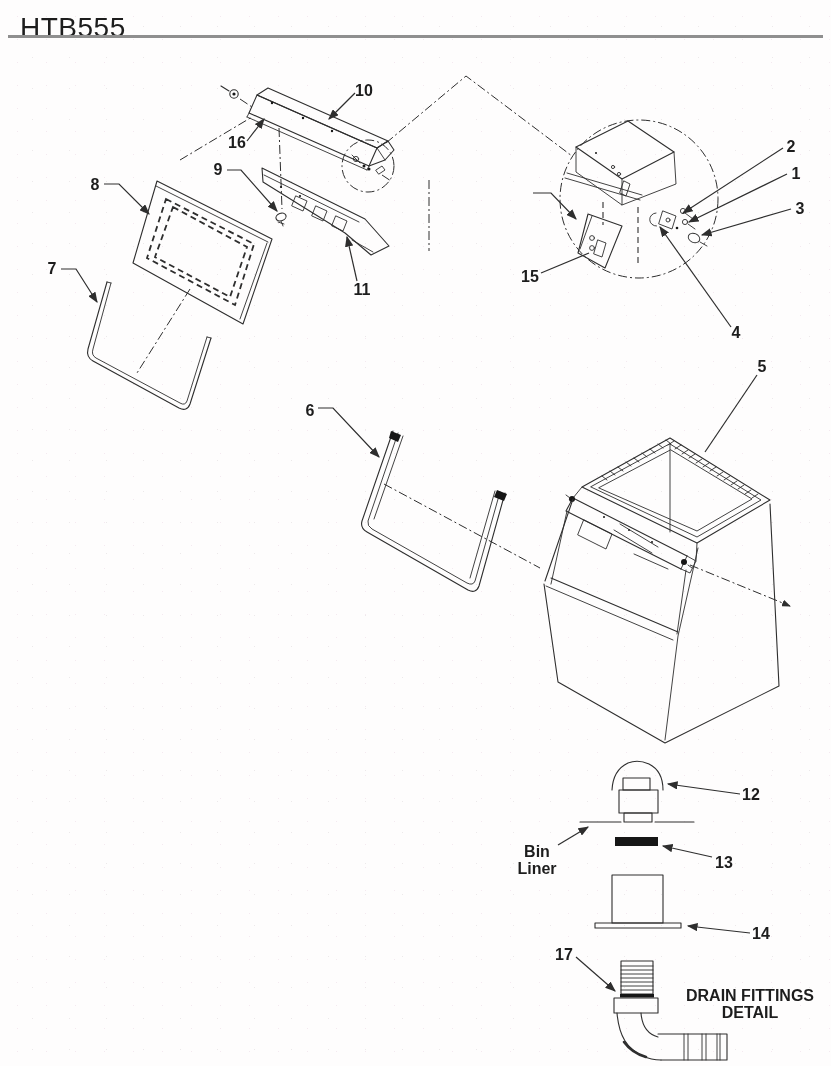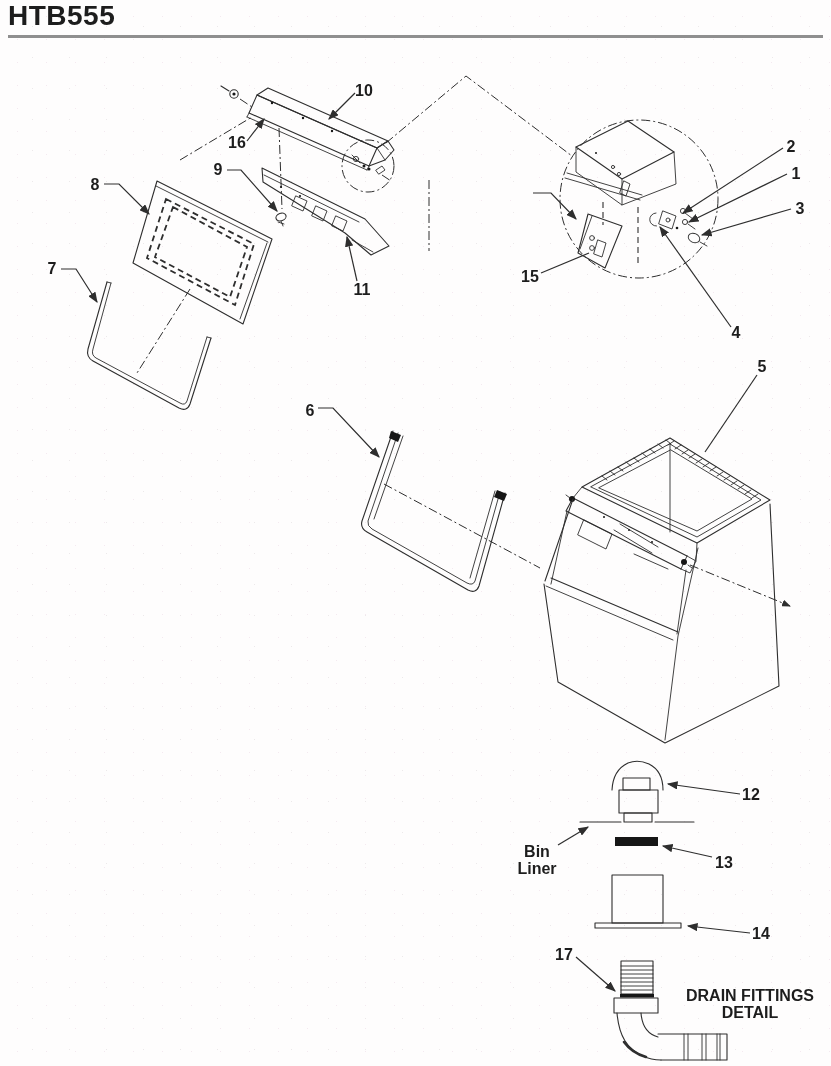--- a/index.html
+++ b/index.html
@@ -16,22 +16,22 @@
   .page{
     position:relative;width:831px;height:1066px;overflow:hidden;
     background-color:#fefdfd;
     background-image:
       radial-gradient(#f4e9f0 0.8px, transparent 0.9px),
       radial-gradient(#ece9ea 0.7px, transparent 0.8px);
     background-size:29px 23px, 37px 31px;
     background-position:3px 5px, 14px 11px;
   }
   .doc-title{
-    position:absolute;left:8px;top:0px;margin:0;
-    font-size:28px;font-weight:bold;color:var(--text);
+    position:absolute;left:8px;top:0px;margin:12px;
+    font-size:28px;font-weight:normal;color:var(--text);
     letter-spacing:0.5px;
   }
   .title-rule{
     position:absolute;left:8px;top:35px;width:815px;height:3px;
     background:var(--rule);
   }
   svg.diagram{position:absolute;left:0;top:0;}
   .ln{fill:none;stroke:var(--line);stroke-width:1.1;stroke-linejoin:round;stroke-linecap:round;}
   .thin{stroke-width:0.9;}
   .thk{stroke-width:2.6;}

